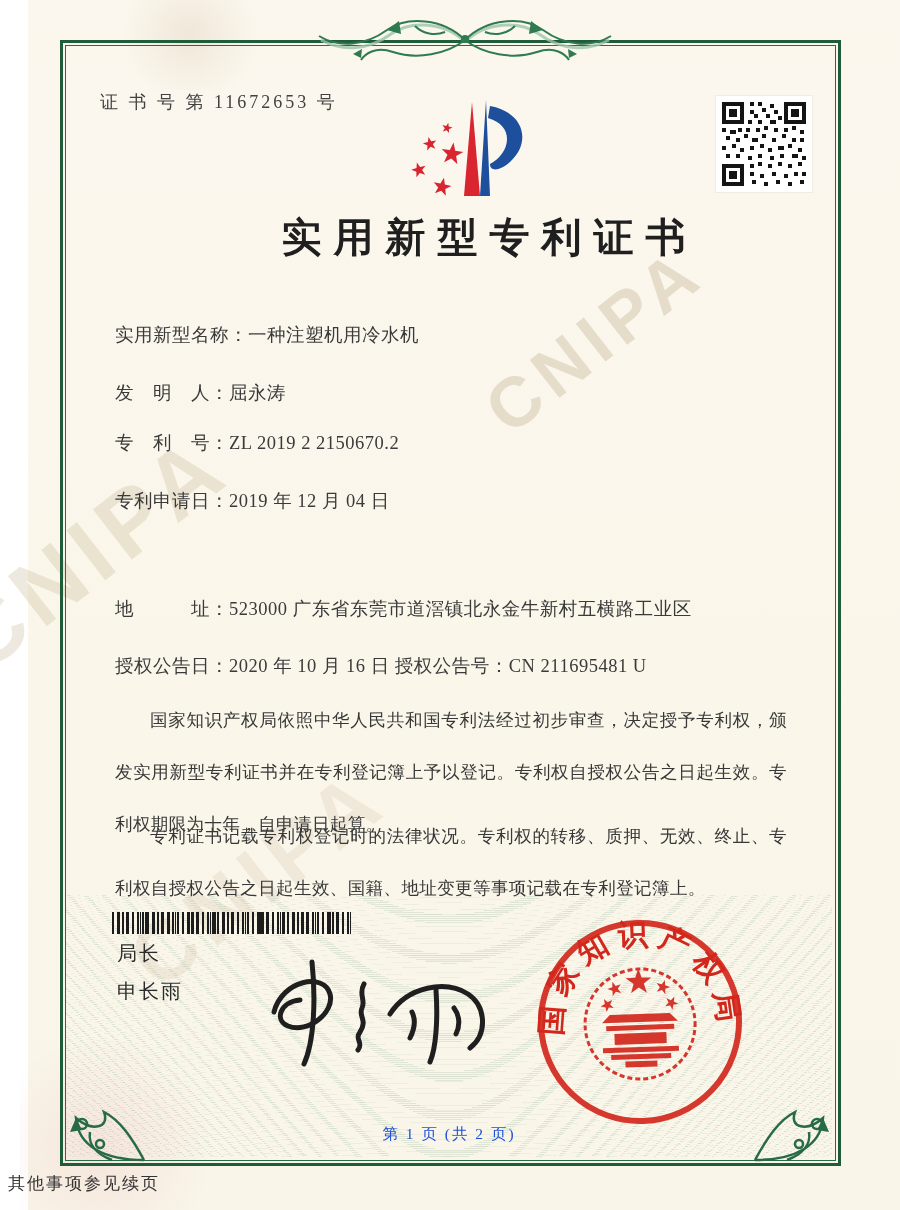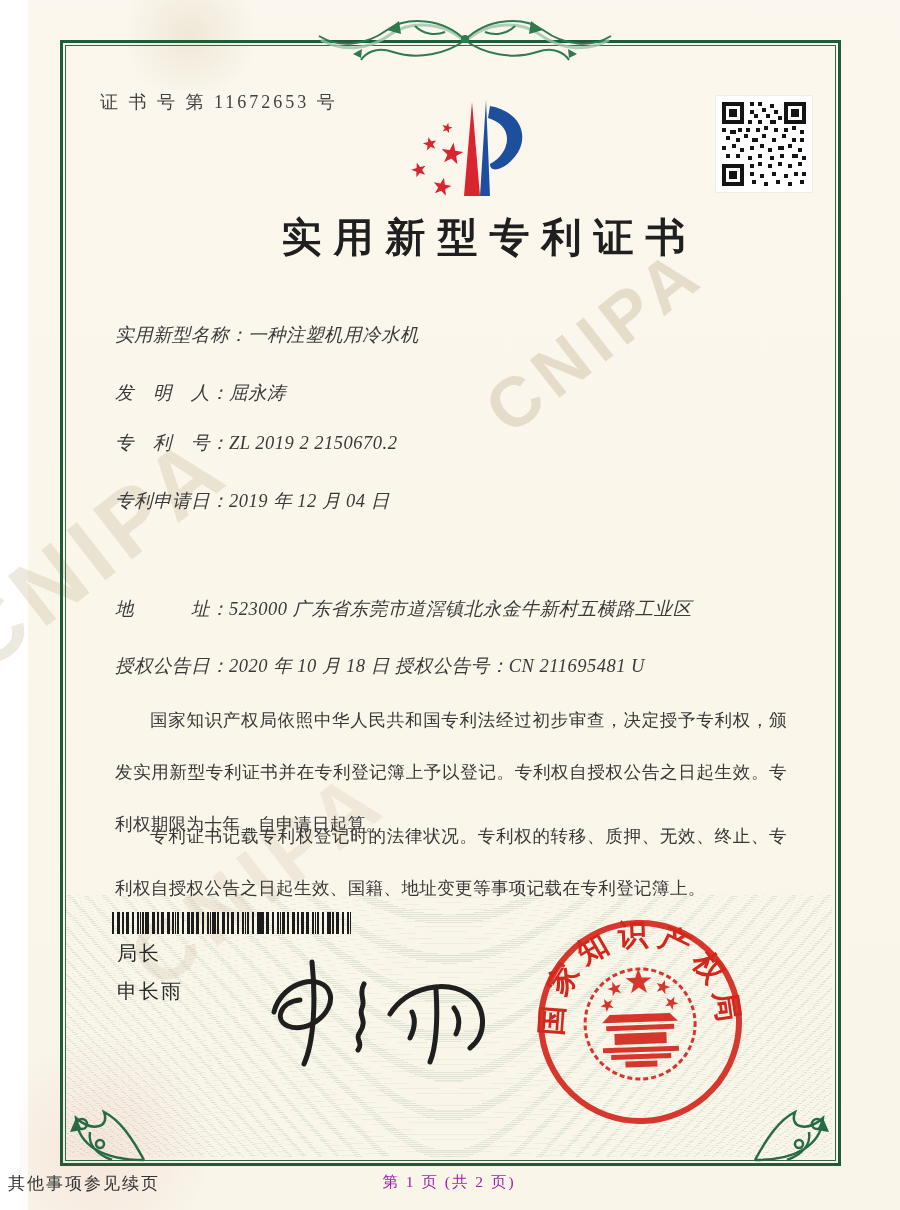--- a/index.html
+++ b/index.html
@@ -37,42 +37,42 @@
   .flourish.right{left:752px;top:1104px;transform:scaleX(-1);}
 
   .content{position:absolute;inset:0;z-index:3;color:#3c3c3c;}
   .cert-no{position:absolute;left:100px;top:90px;font-size:18px;letter-spacing:3px;color:#414141;}
   .logo{position:absolute;left:368px;top:84px;}
   .qr{position:absolute;left:716px;top:96px;width:96px;height:96px;background:#fff;
     box-shadow:0 0 0 1px rgba(0,0,0,.04);display:flex;align-items:center;justify-content:center;}
   .doc-title{position:absolute;left:60px;top:210px;width:859px;text-align:center;
     font-size:40px;font-weight:700;letter-spacing:12px;color:#1f1f1f;}
 
-  .row{position:absolute;left:115px;font-size:18.5px;letter-spacing:.5px;color:#3a3a3a;white-space:nowrap;font-style:italic;}
+  .row{position:absolute;left:115px;font-size:18.5px;letter-spacing:.5px;color:#3a3a3a;white-space:nowrap;}
   .row .lbl{color:#3a3a3a;}
   .row .pair2{}
   .para{position:absolute;left:115px;width:672px;font-size:17.5px;line-height:52px;
     text-align:justify;text-indent:2em;color:#383838;letter-spacing:.4px;}
 
   .barcode{position:absolute;left:112px;top:912px;width:240px;height:22px;
     background-image:
       repeating-linear-gradient(90deg,#1c1c1c 0 2px,rgba(0,0,0,0) 2px 5px),
       repeating-linear-gradient(90deg,#1c1c1c 0 1px,rgba(0,0,0,0) 1px 7px),
       repeating-linear-gradient(90deg,rgba(0,0,0,0) 0 10px,#1c1c1c 10px 12px,rgba(0,0,0,0) 12px 23px);}
 
   .officer{position:absolute;left:117px;top:936px;font-family:Liberation Mono, monospace;
     font-size:20px;color:#2c2c2c;line-height:38px;letter-spacing:2px;}
   .signature{position:absolute;left:248px;top:952px;}
 
   .seal{position:absolute;left:536px;top:918px;width:208px;height:208px;z-index:4;transform:rotate(-2deg);}
   .seal-date{position:absolute;left:536px;top:1056px;width:208px;text-align:center;z-index:5;
     font-size:19px;font-weight:700;color:#d3271c;letter-spacing:1px;white-space:nowrap;}
 
   .pagination{position:absolute;left:60px;top:1124px;width:778px;text-align:center;
-    font-size:15.5px;letter-spacing:2px;color:#a21caf;margin-top:48px;}
+    font-size:15.5px;letter-spacing:2px;color:#1d4ed8;}
   .footer-note{position:absolute;left:8px;top:1172px;width:900px;text-align:left;
     font-size:17px;letter-spacing:2px;color:#333;}
 </style>
 </head>
 <body>
 
 <div class="paper"></div>
 <div class="pink-blob"></div>
 <div class="tan-blob"></div>
 <div class="guilloche"></div>
@@ -255,21 +255,21 @@
   <div class="row" style="top:430px">
     <span class="lbl">专　利　号：</span><span class="val">ZL 2019 2 2150670.2</span>
   </div>
   <div class="row" style="top:488px">
     <span class="lbl">专利申请日：</span><span class="val">2019 年 12 月 04 日</span>
   </div>
   <div class="row" style="top:596px">
     <span class="lbl">地　　　址：</span><span class="val">523000 广东省东莞市道滘镇北永金牛新村五横路工业区</span>
   </div>
   <div class="row" style="top:653px">
-    <span class="lbl">授权公告日：</span><span class="val">2020 年 10 月 18 日</span>
+    <span class="lbl">授权公告日：</span><span class="val">2020 年 10 月 16 日</span>
     <span class="pair2">
       <span class="lbl">授权公告号：</span><span class="val">CN 211695481 U</span>
     </span>
   </div>
 
   <div class="para" style="top:694px">国家知识产权局依照中华人民共和国专利法经过初步审查，决定授予专利权，颁发实用新型专利证书并在专利登记簿上予以登记。专利权自授权公告之日起生效。专利权期限为十年，自申请日起算。</div>
   <div class="para" style="top:810px">专利证书记载专利权登记时的法律状况。专利权的转移、质押、无效、终止、专利权自授权公告之日起生效、国籍、地址变更等事项记载在专利登记簿上。</div>
 
   <div class="barcode"></div>
 

